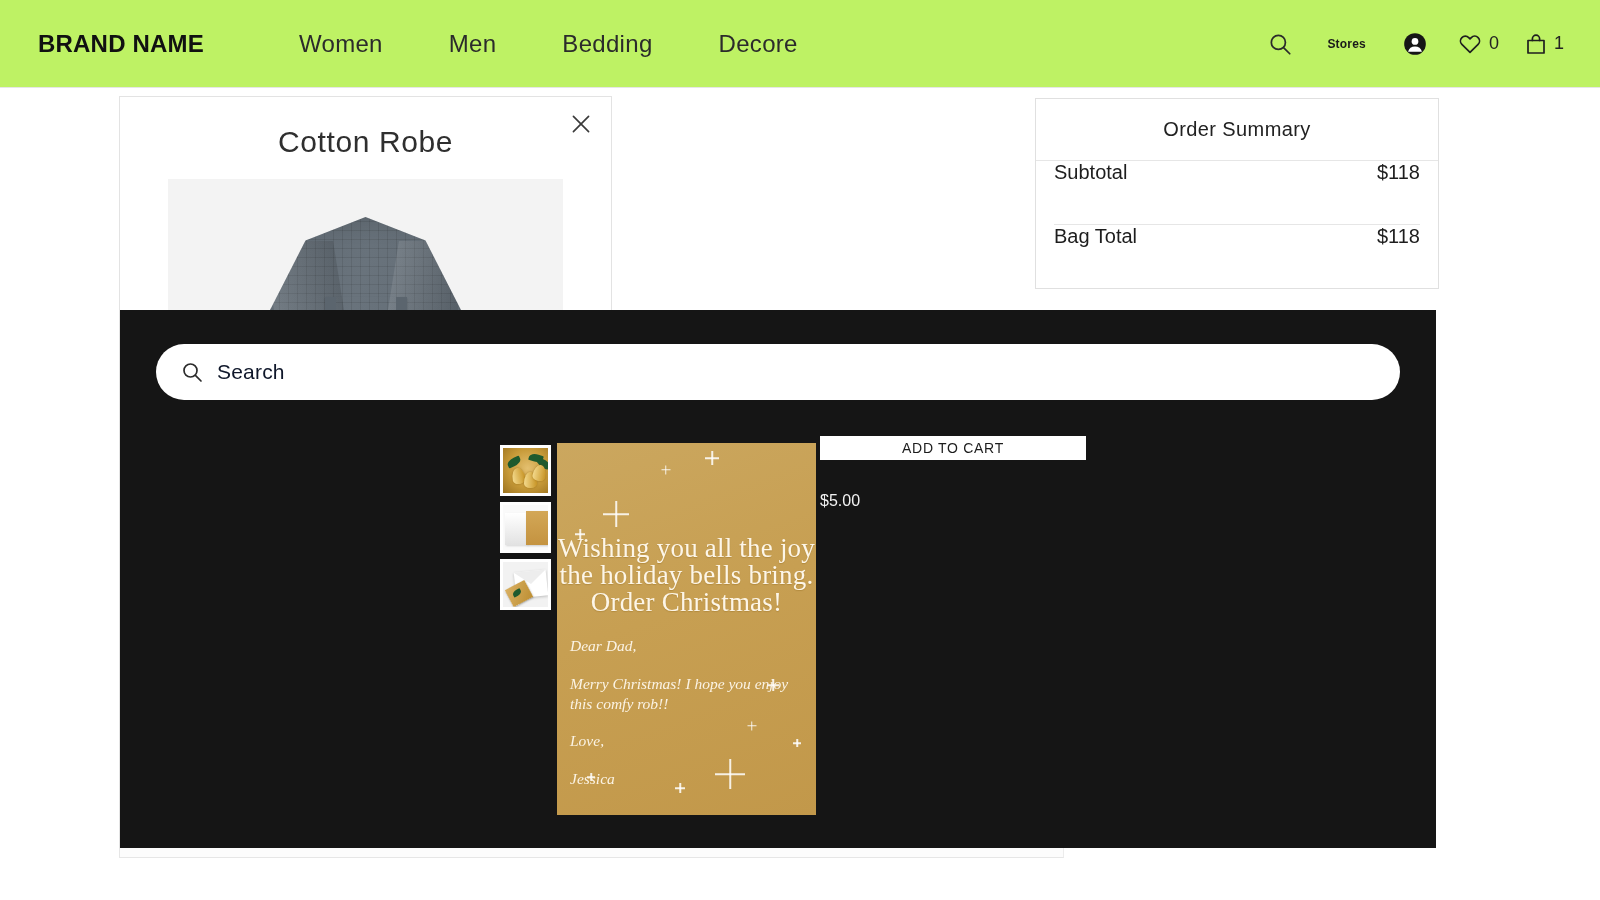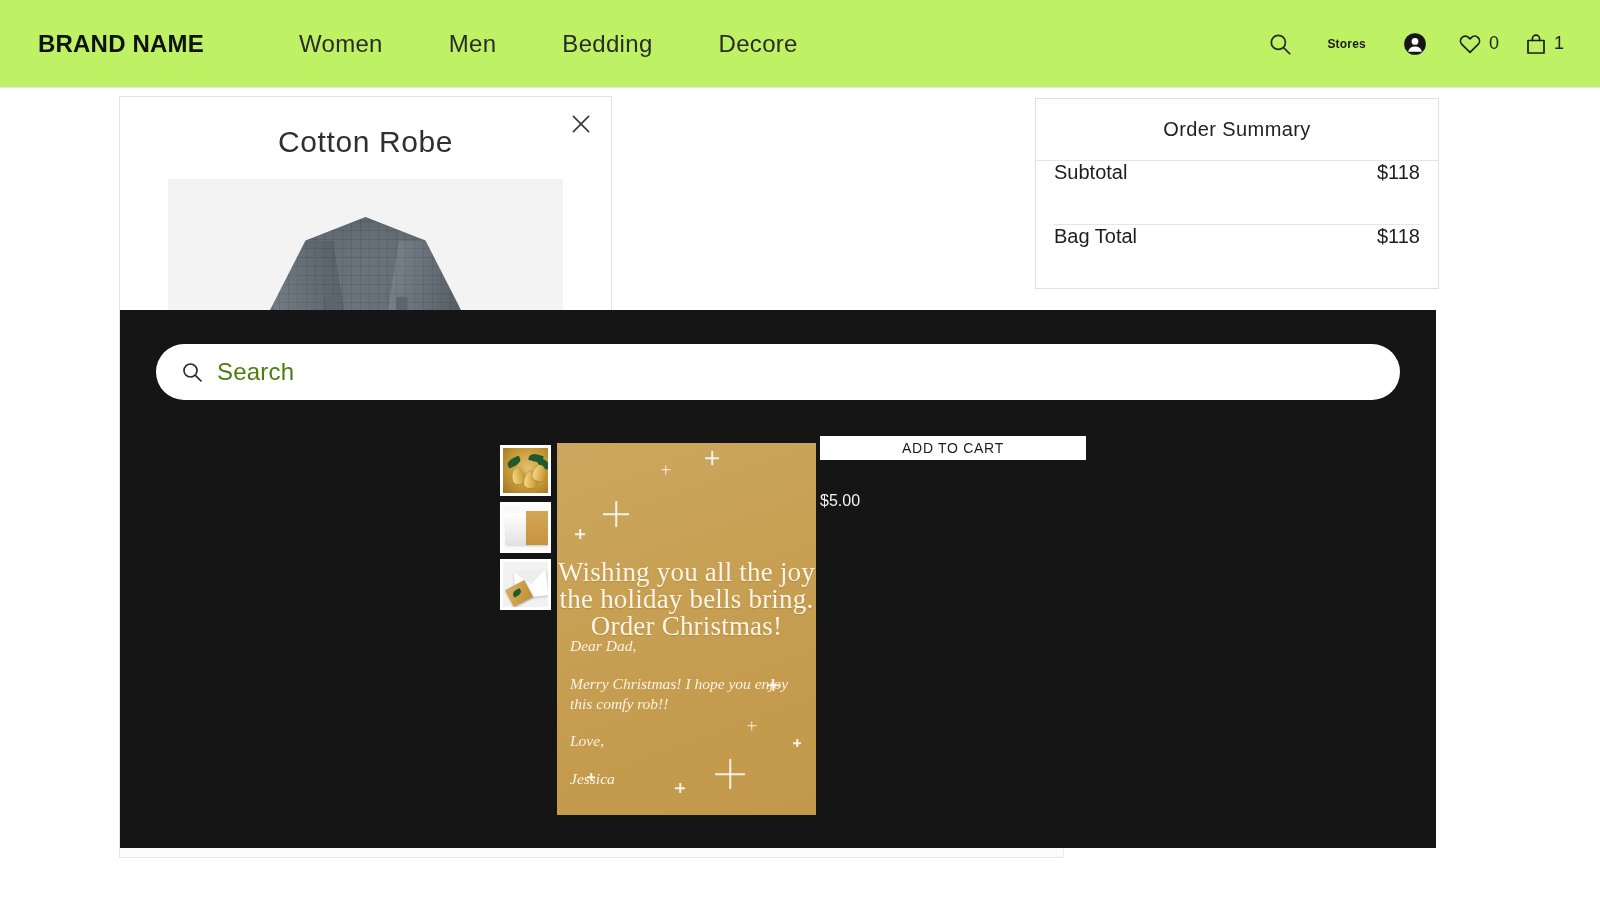--- a/index.html
+++ b/index.html
@@ -117,21 +117,21 @@
     background: #151515; z-index: 20;
   }
   .search-bar {
     position: absolute; left: 36px; top: 34px;
     width: 1244px; height: 56px;
     background: #fff; border-radius: 28px;
     display: flex; align-items: center; padding-left: 24px;
     cursor: text;
   }
   .search-bar .icon-search2 { width: 24px; height: 24px; margin-right: 13px; }
-  .search-text { font-size: 24px; color: #4d7c0f; letter-spacing: .2px; }
+  .search-text { font-size: 21px; color: #0f172a; letter-spacing: .2px; }
 
   
   .thumbs { position: absolute; left: 380px; top: 135px; display: flex; flex-direction: column; gap: 6px; }
   .thumb {
     width: 51px; height: 51px; background: #fff; padding: 3px; cursor: pointer;
     overflow: hidden;
   }
   .thumb-inner { width: 100%; height: 100%; position: relative; overflow: hidden; }
   
   .t-bells { background: radial-gradient(circle at 55% 45%, #e4c070 0%, #c79a38 55%, #9c7320 100%); }
@@ -194,21 +194,20 @@
     background: rgba(255,255,255,.85); transform: translate(-50%,-50%);
   }
   .spark:before { width: 1.5px; height: 100%; filter: blur(.4px); }
   .spark:after  { width: 100%; height: 1.5px; filter: blur(.4px); }
   .g-title {
     position: absolute; left: -6px; top: 92px; width: 271px;
     text-align: center; color: #fdf6e8;
     font-family: "Liberation Serif", serif; font-size: 27px; line-height: 1.0;
     letter-spacing: .2px; white-space: nowrap;
     text-shadow: 0 1px 1px rgba(120,80,0,.25);
-    margin-top: 24px;
   }
   .g-title span { display: block; }
   .g-body {
     position: absolute; left: 13px; top: 193px; width: 238px;
     color: #fbf3e4; font-family: "Liberation Serif", serif;
     font-style: italic; font-size: 15.5px; line-height: 1.28;
   }
   .g-body p { margin-bottom: 18px; }
   .g-body p:last-child { margin-bottom: 0; }
 

